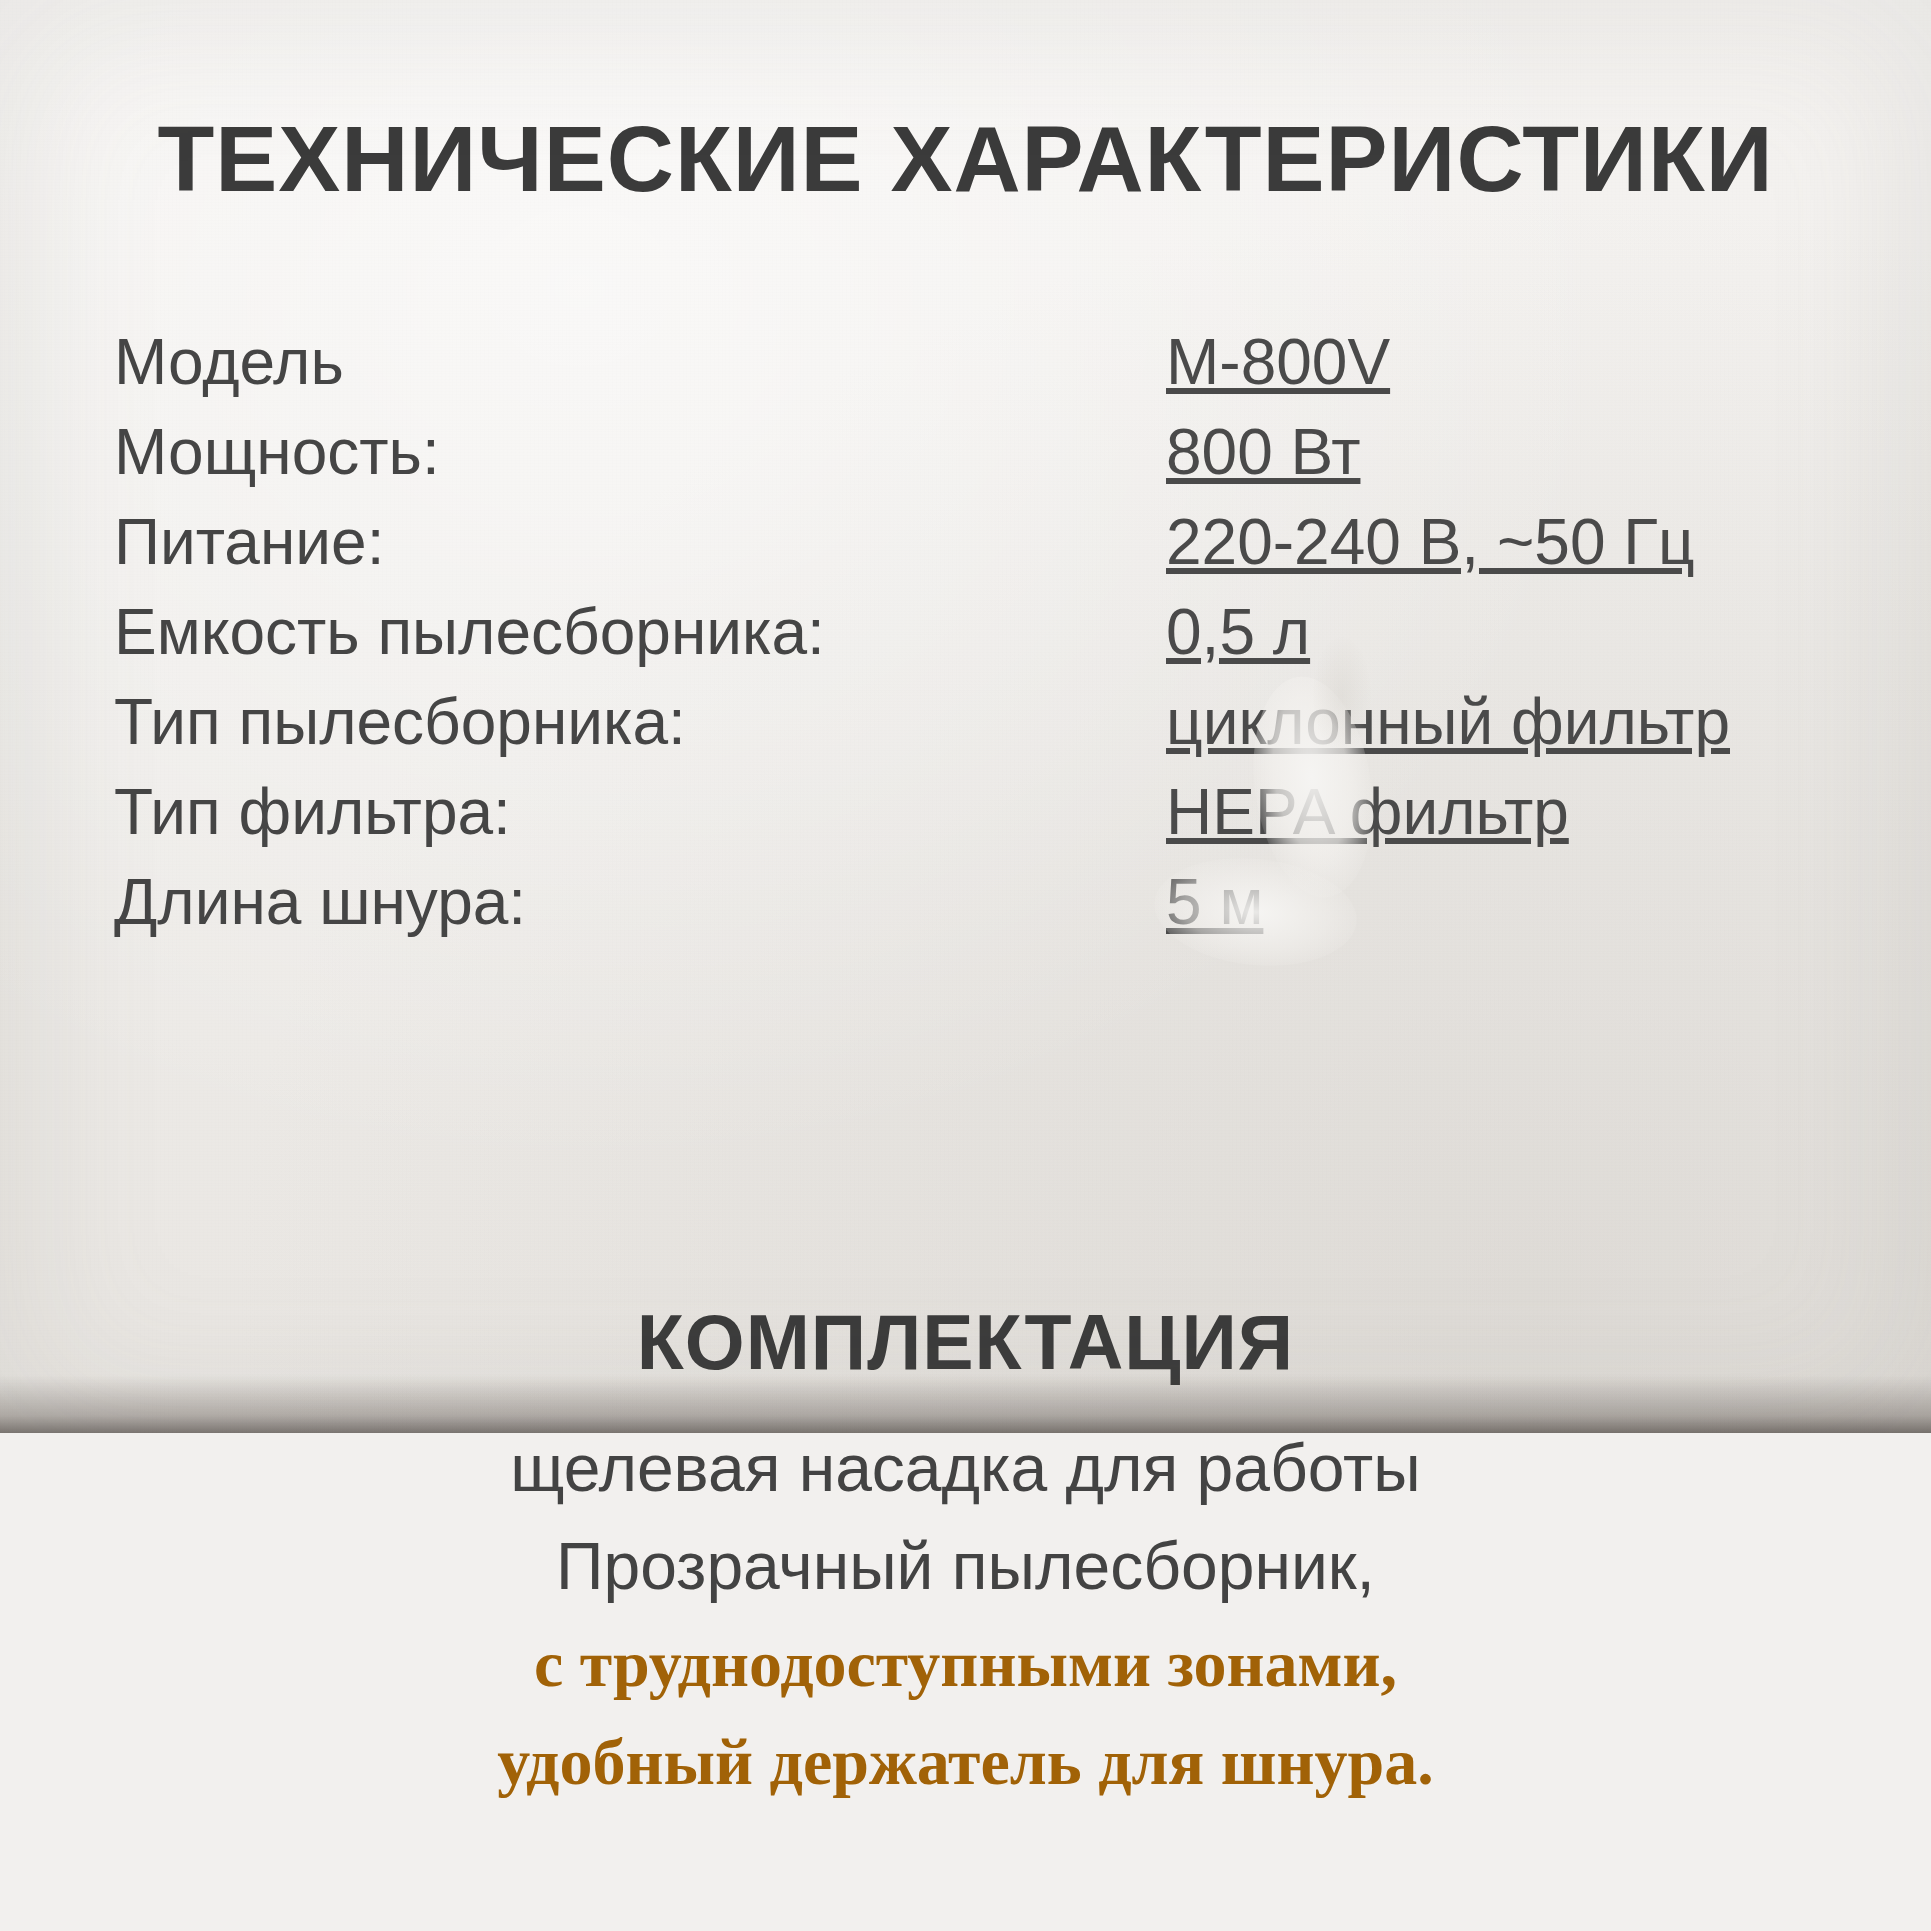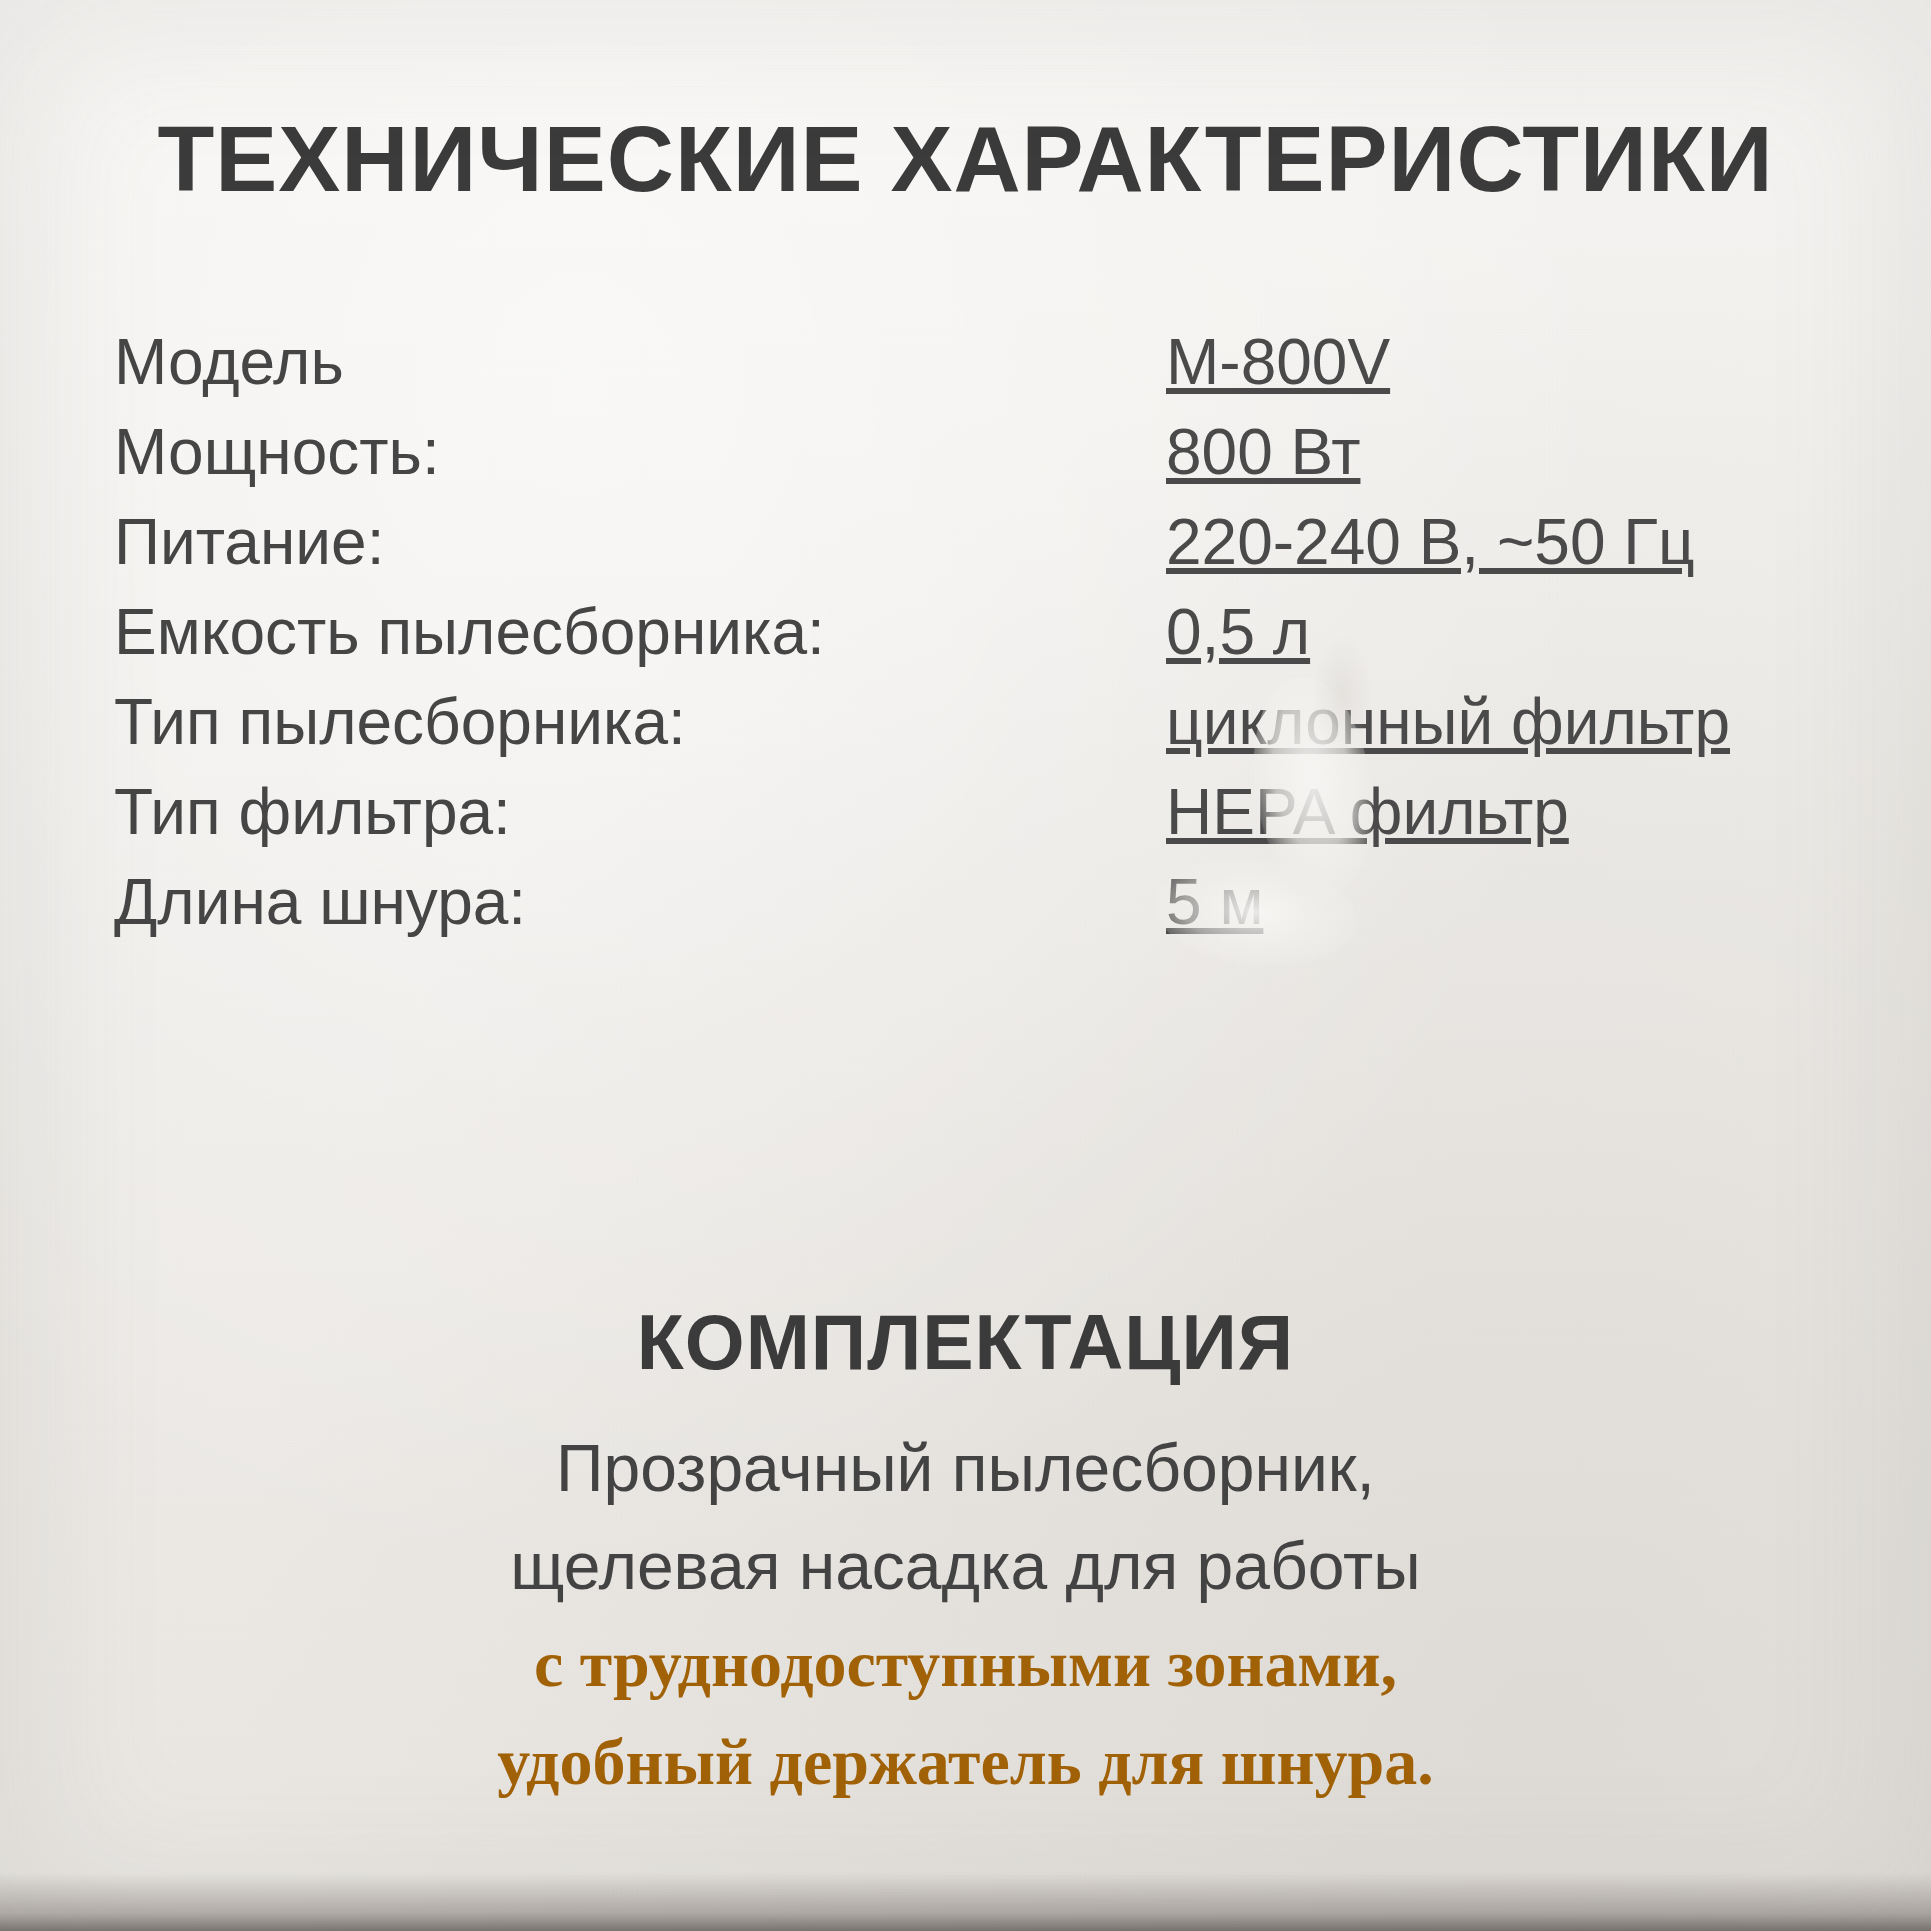--- a/index.html
+++ b/index.html
@@ -45,21 +45,21 @@
     position: absolute;
     left: 0; right: 0; bottom: 0;
     height: 58px;
     pointer-events: none;
     background: linear-gradient(180deg, rgba(60,50,45,0) 0%, rgba(60,50,45,0.30) 70%, rgba(40,32,28,0.55) 100%);
   }
 
   .sheet {
     position: relative;
     width: 1931px;
-    height: 1931px;
+    height: 1433px;
     box-sizing: border-box;
     padding: 0;
   }
 
   .title {
     position: absolute;
     left: 0;
     right: 0;
     top: 44px;
     text-align: center;
@@ -205,22 +205,22 @@
 
   </div>
 
   <div class="smudge smudge-a"></div>
   <div class="smudge smudge-c"></div>
   <div class="smudge smudge-b"></div>
 
   <h2 class="section-title">КОМПЛЕКТАЦИЯ</h2>
 
   <div class="package-text">
+    <span class="package-line">щелевая насадка для работы</span>
     <span class="package-line">Прозрачный пылесборник,</span>
-    <span class="package-line">щелевая насадка для работы</span>
     <span class="package-line bold">с труднодоступными зонами,</span>
     <span class="package-line bold">удобный держатель для шнура.</span>
   </div>
 
   <div class="edge-shadow"></div>
   <div class="bottom-dark"></div>
 </div>
 
 
 </body></html>

